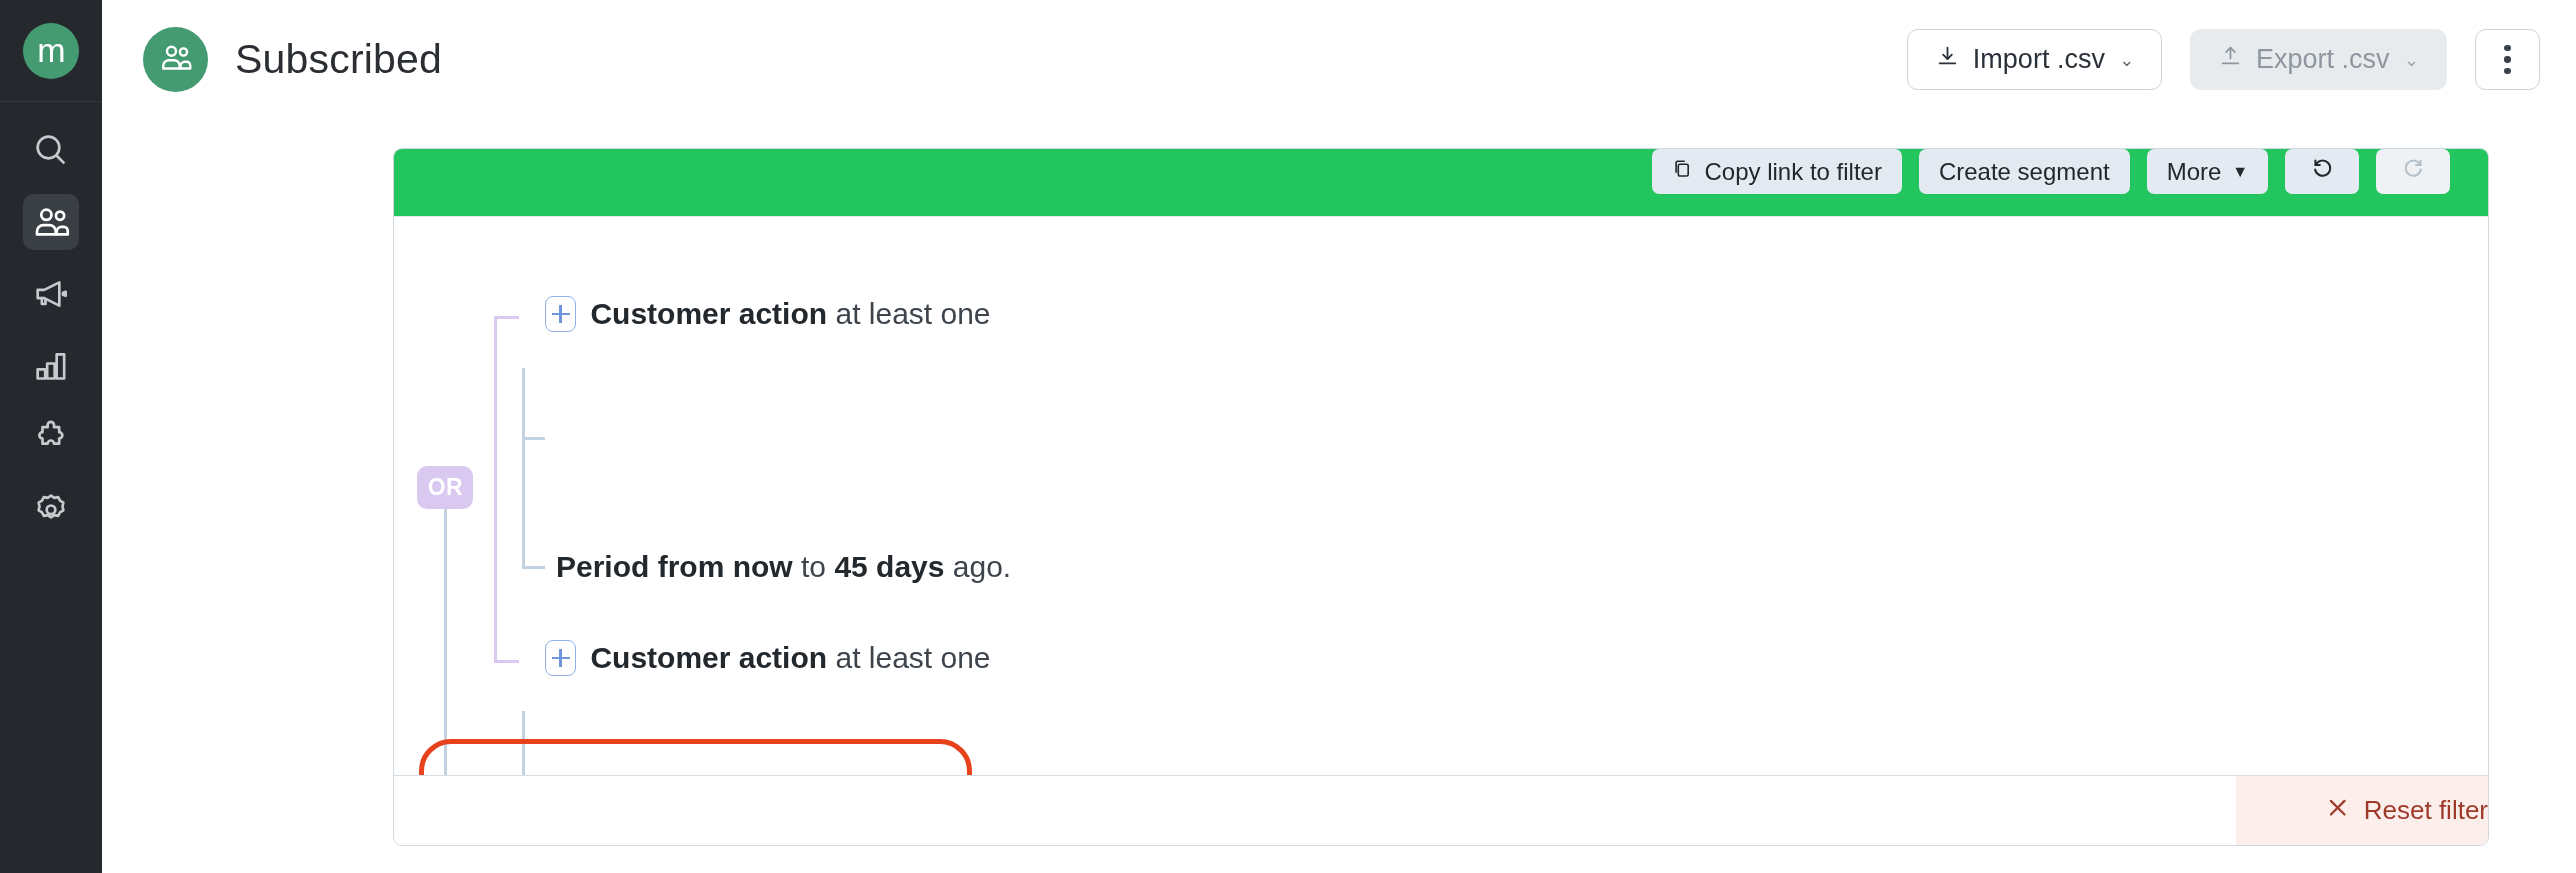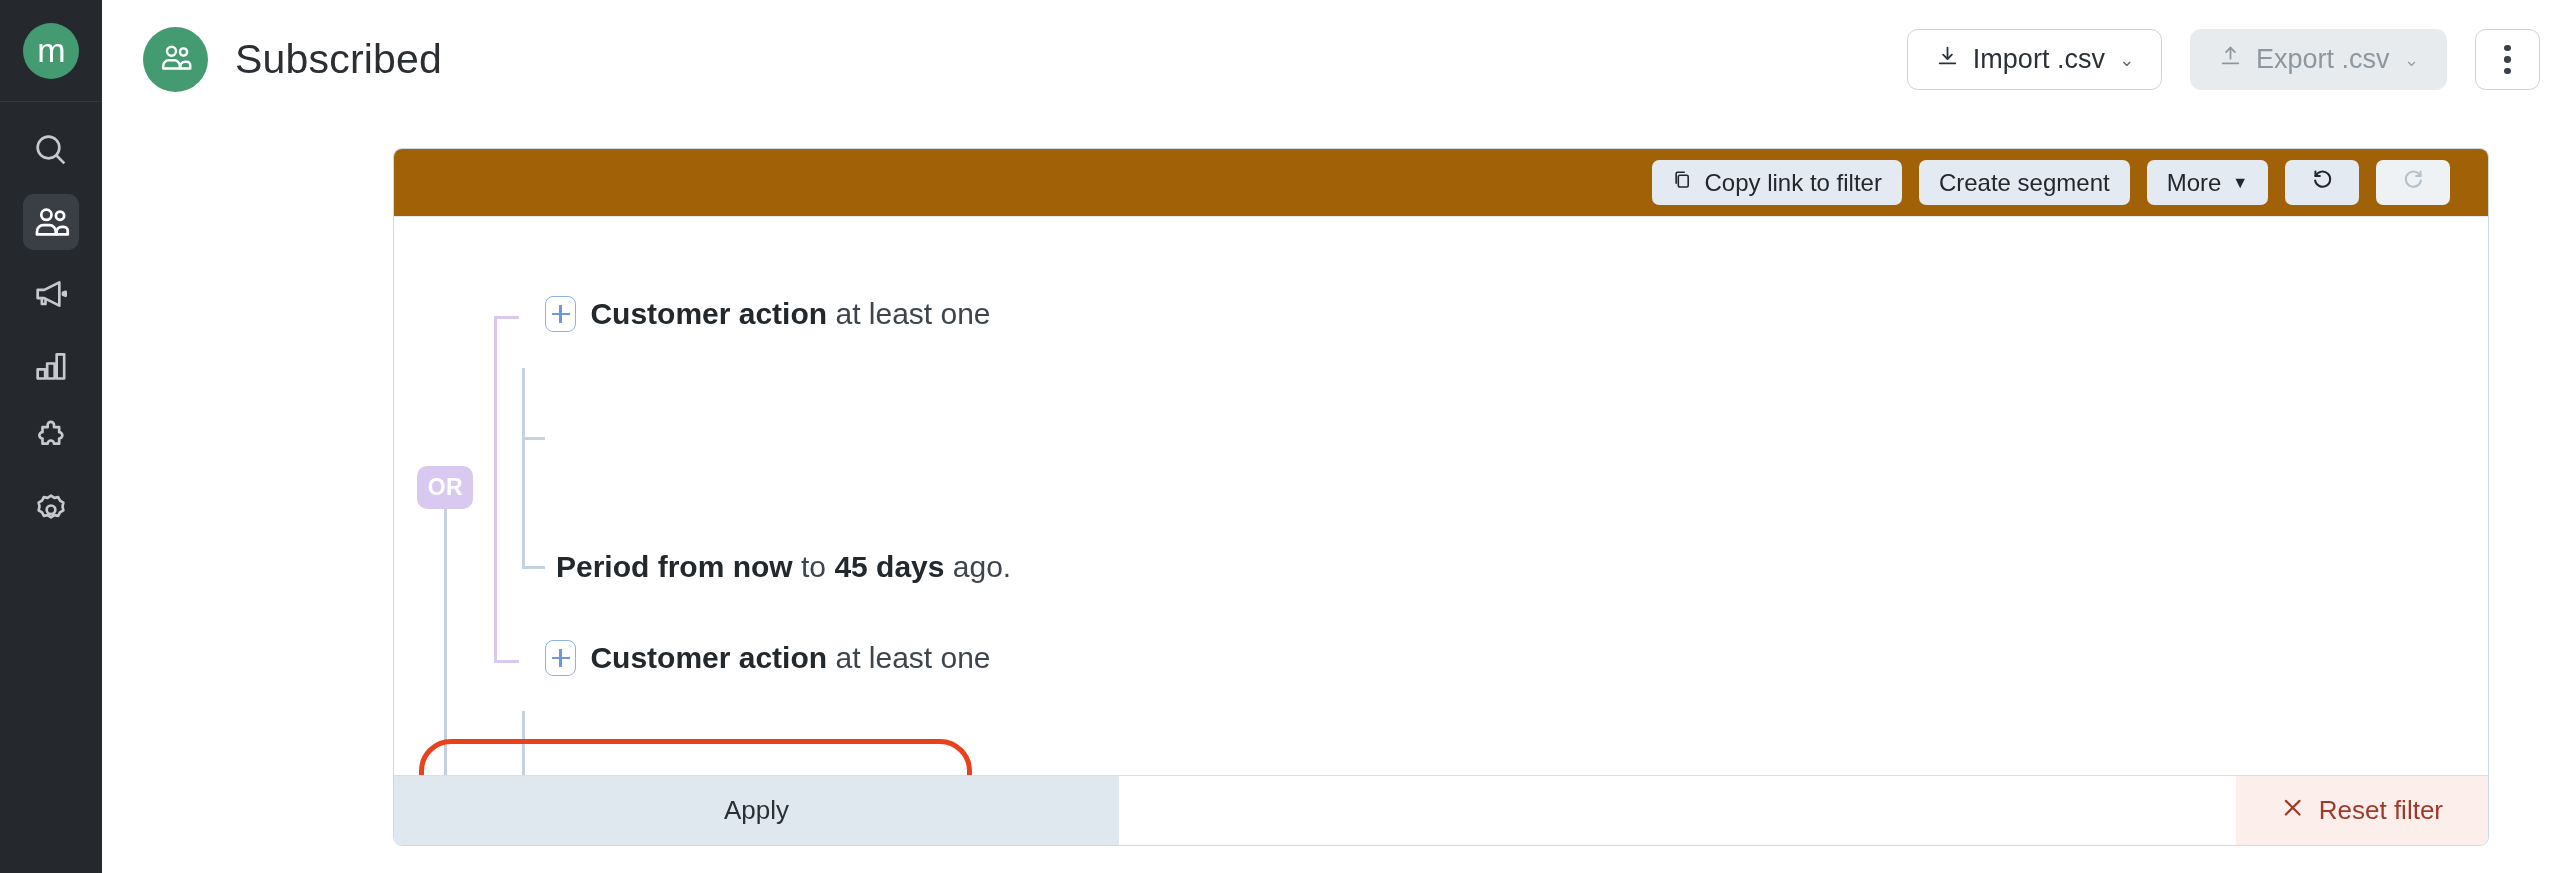--- a/index.html
+++ b/index.html
@@ -70,23 +70,23 @@
   .dots i { width: 6.3px; height: 6.3px; border-radius: 50%; background: #3b4148; display: block; }
 
   
   .card {
     position: absolute; left: 291px; top: 148px;
     width: 2096px; height: 698px;
     border: 0.9px solid #cfd9e2; border-radius: 9px;
     background: #fff; overflow: hidden;
   }
   .card-toolbar {
-    height: 68px; background: #a16207;
+    height: 68px; background: #22c55e;
     border-bottom: 0.9px solid #e2e9f0;
-    display: flex; align-items: center; justify-content: flex-end;
+    display: flex; align-items: flex-start; justify-content: flex-end;
     padding-right: 38px; gap: 17px;
   }
   .tbtn {
     height: 45px; border-radius: 7.2px; border: none;
     background: #e3eaf2; color: #22282e;
     font-size: 24px; font-family: "Liberation Sans", sans-serif;
     display: flex; align-items: center; gap: 10.8px;
     padding: 0 20px; cursor: pointer; white-space: nowrap;
   }
   .tbtn.disabled { background: #eef2f5; color: #b6c0c9; cursor: default; }
@@ -147,21 +147,21 @@
     height: 70px; display: flex; border-top: 0.9px solid #d6dfe8;
   }
   .apply-btn {
     width: 725px; background: #dfe7ef; color: #2b3036;
     font-size: 26px; display: flex; align-items: center; justify-content: center;
     cursor: pointer; border: none; font-family: "Liberation Sans", sans-serif;
   }
   .footer-spacer { flex: 1 1 auto; background: #fff; }
   .reset-btn {
     width: 252px; background: #fbeeeb; color: #9e3a29;
-    font-size: 26px; display: flex; align-items: center; justify-content: center;
+    font-size: 26px; display: flex; align-items: center; justify-content: flex-end;
     gap: 14.4px; cursor: pointer; border: none;
     font-family: "Liberation Sans", sans-serif;
   }
 </style>
 </head>
 <body>
 
 <div class="app">
 
   <aside class="sidebar">
@@ -372,21 +372,20 @@
         </div>
 
       </div>
 
       <div class="highlight-ring" style="left:25px; top:590px; width:553px; height:68px;"></div>
 
       <div class="addbtn" style="left:73px; top:659px; width:288px;">Add AND condition</div>
       <div class="addbtn" style="left:372px; top:659px; width:266px;">Add OR condition</div>
 
       <div class="card-footer">
-        <button class="apply-btn">Apply</button>
         <div class="footer-spacer"></div>
         <button class="reset-btn">
           <span>
             <svg width="23.4" height="23.4" viewBox="0 0 24 24" fill="none" stroke="#9e3a29" stroke-width="2.2" stroke-linecap="round">
               <line x1="5" y1="5" x2="19" y2="19"></line>
                 <line x1="19" y1="5" x2="5" y2="19"></line>
             </svg>
           </span>
           <span>Reset filter</span>
         </button>

